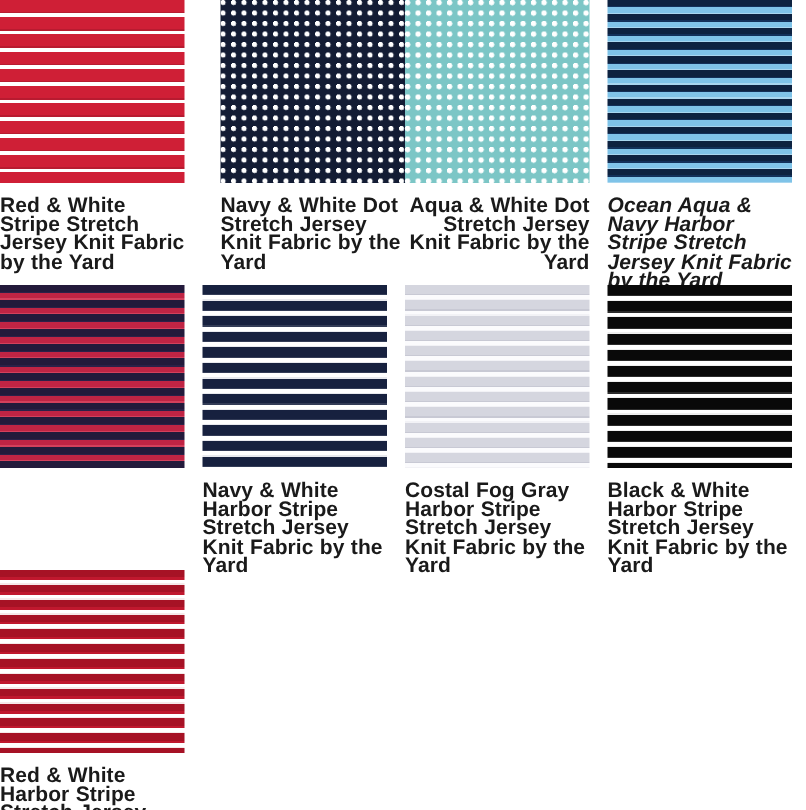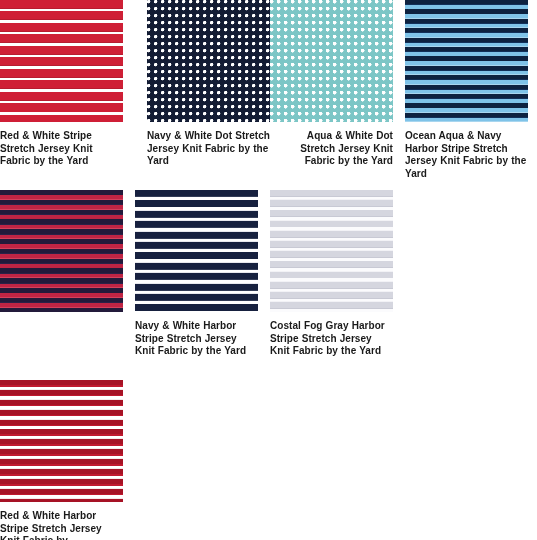--- a/index.html
+++ b/index.html
@@ -26,21 +26,21 @@
   .swatch {
     width: 123px;
     height: 122px;
     display: block;
     background-color: #ffffff;
     position: relative;
     overflow: hidden;
   }
   .caption {
     margin-top: 8px;
-    font-size: 10px;
+    font-size: 14px;
     line-height: 12.6px;
     color: #1a1a1a;
     font-weight: 600;
     letter-spacing: 0.05px;
     word-spacing: 0.3px;
   }
 
   
 
   
@@ -164,38 +164,42 @@
   <div class="product-card" style="left:135px; top:0px;margin-left:12px;">
     <a class="swatch pat-navy-dot"></a>
     <div class="caption">Navy &amp; White Dot Stretch Jersey Knit Fabric by the Yard</div>
   </div>
 
   <div class="product-card" style="left:270px; top:0px;text-align:right;">
     <a class="swatch pat-aqua-dot"></a>
     <div class="caption">Aqua &amp; White Dot Stretch Jersey Knit Fabric by the Yard</div>
   </div>
 
-  <div class="product-card" style="left:405px; top:0px;">
+  <div class="product-card" style="left:405px; top:0px;font-style:italic;">
     <a class="swatch pat-ocean-navy"></a>
     <div class="caption">Ocean Aqua &amp; Navy Harbor Stripe Stretch Jersey Knit Fabric by the Yard</div>
   </div>
 
   <div class="product-card" style="left:0px; top:190px;">
     <a class="swatch pat-navy-red"></a>
   </div>
 
   <div class="product-card" style="left:135px; top:190px;">
     <a class="swatch pat-navy-white"></a>
     <div class="caption">Navy &amp; White Harbor Stripe Stretch Jersey Knit Fabric by the Yard</div>
   </div>
 
   <div class="product-card" style="left:270px; top:190px;">
     <a class="swatch pat-gray-white"></a>
     <div class="caption">Costal Fog Gray Harbor Stripe Stretch Jersey Knit Fabric by the Yard</div>
   </div>
 
+  <div class="product-card" style="left:405px; top:190px;">
+    <a class="swatch pat-black-white"></a>
+    <div class="caption">Black &amp; White Harbor Stripe Stretch Jersey Knit Fabric by the Yard</div>
+  </div>
 
   <div class="product-card" style="left:0px; top:380px;">
     <a class="swatch pat-red-white"></a>
     <div class="caption">Red &amp; White Harbor Stripe Stretch Jersey Knit Fabric by</div>
   </div>
 
 </div>
 
 </body></html>

